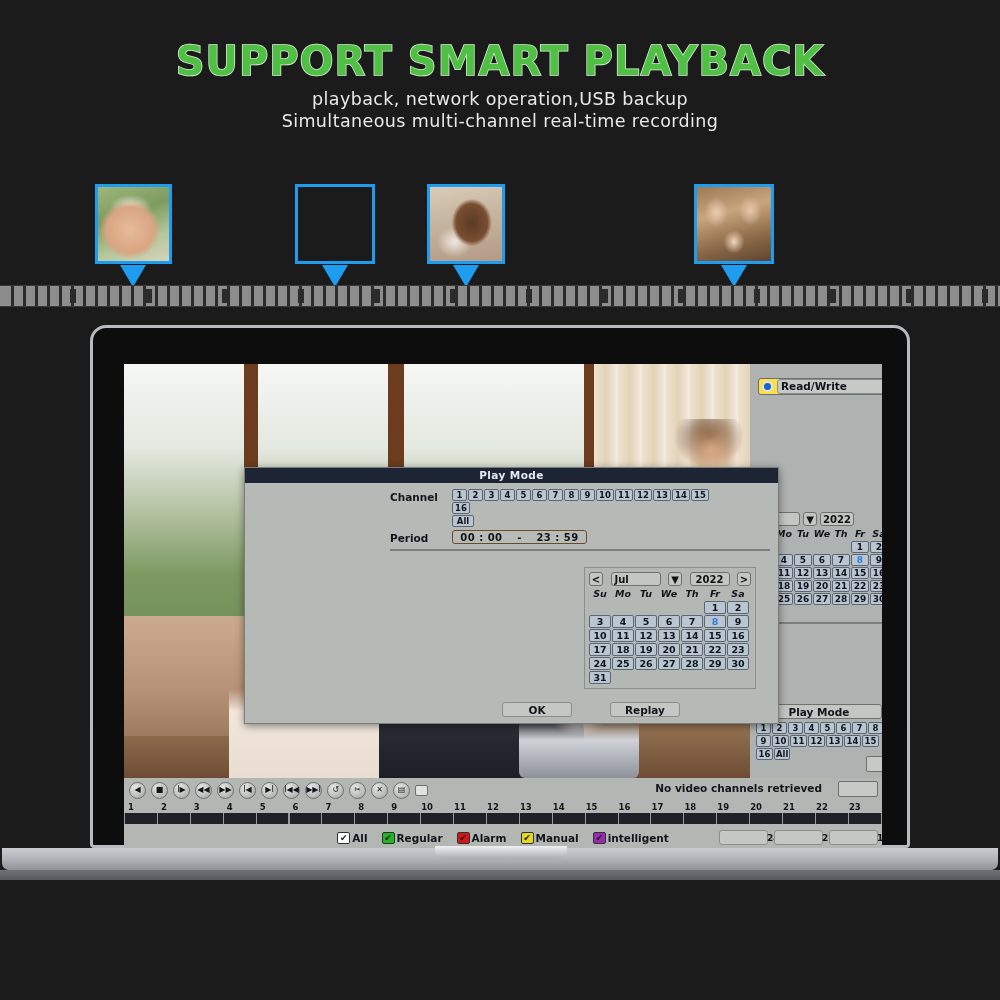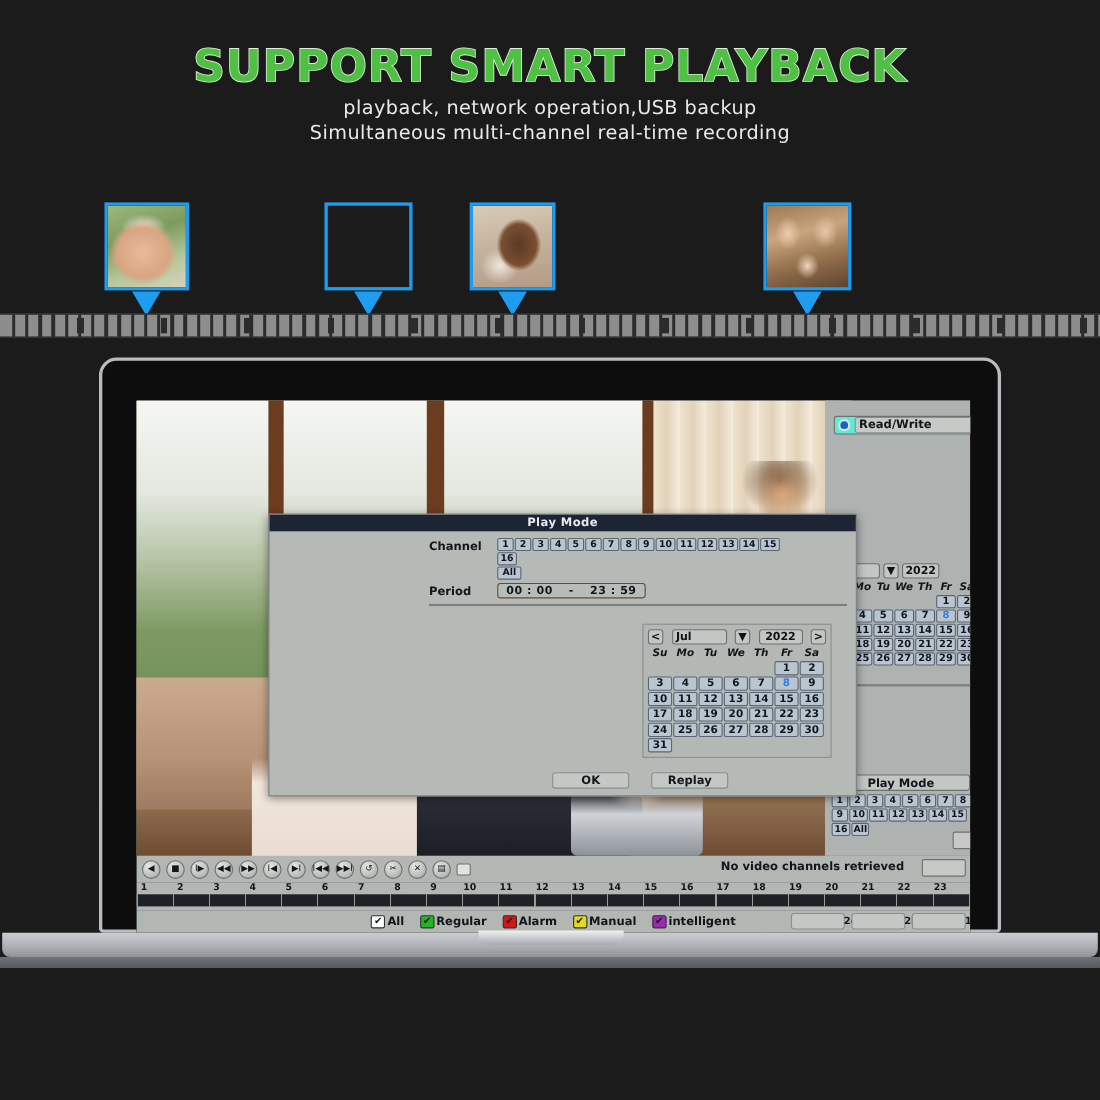--- a/index.html
+++ b/index.html
@@ -152,21 +152,21 @@
   }
 
   
   .rpanel {
     position: absolute; top: 0; right: 0; width: 132px; height: 414px;
     background: #aeb2b0;
   }
   .rw-row {
     position: absolute; top: 14px; left: 8px; width: 130px; height: 17px;
     display: flex; align-items: center; gap: 4px;
-    background: #5eead4; border: 1px solid #6c706e; border-radius: 3px;
+    background: #fde047; border: 1px solid #6c706e; border-radius: 3px;
     padding: 0 3px;
   }
   .radio-dot {
     width: 11px; height: 11px; border-radius: 50%;
     background: #1565c8; border: 2px solid #dfe2df; flex: 0 0 auto;
   }
   .rw-label {
     flex: 1; background: #c6c9c6; border: 1px solid #8a8e8c; border-radius: 3px;
     font-size: 10.5px; font-weight: bold; color: #12161c; padding: 0 3px;
     line-height: 13px;
@@ -260,21 +260,21 @@
   .pcal {
     position: absolute; top: 84px; left: 202px; width: 172px;
     background: #b4b8b5; border: 1px solid #8a8e8c; padding: 4px;
   }
   .pcal-top { display: flex; gap: 3px; align-items: center; justify-content: space-between; }
   .pcal .dow-row span { width: 22px; }
   .pcal .dgrid { width: 163px; }
   .pcal .dcell { width: 22px; height: 13px; font-size: 9.5px; }
 
   .btn-row {
-    position: absolute; bottom: 8px; left: 120px; display: flex; gap: 20px; justify-content: center;
+    position: absolute; bottom: 8px; left: 120px; display: flex; gap: 38px; justify-content: center;
   }
   .dlg-btn {
     width: 70px; height: 15px; line-height: 14px; text-align: center;
     font-size: 10.5px; font-weight: bold; color: #12161c;
     background: #c4c8c5; border: 1px solid #8a8e8c; border-radius: 3px;
   }
 
   
   .ctrlbar {
     position: absolute; top: 414px; left: 0; width: 758px; height: 24px;

